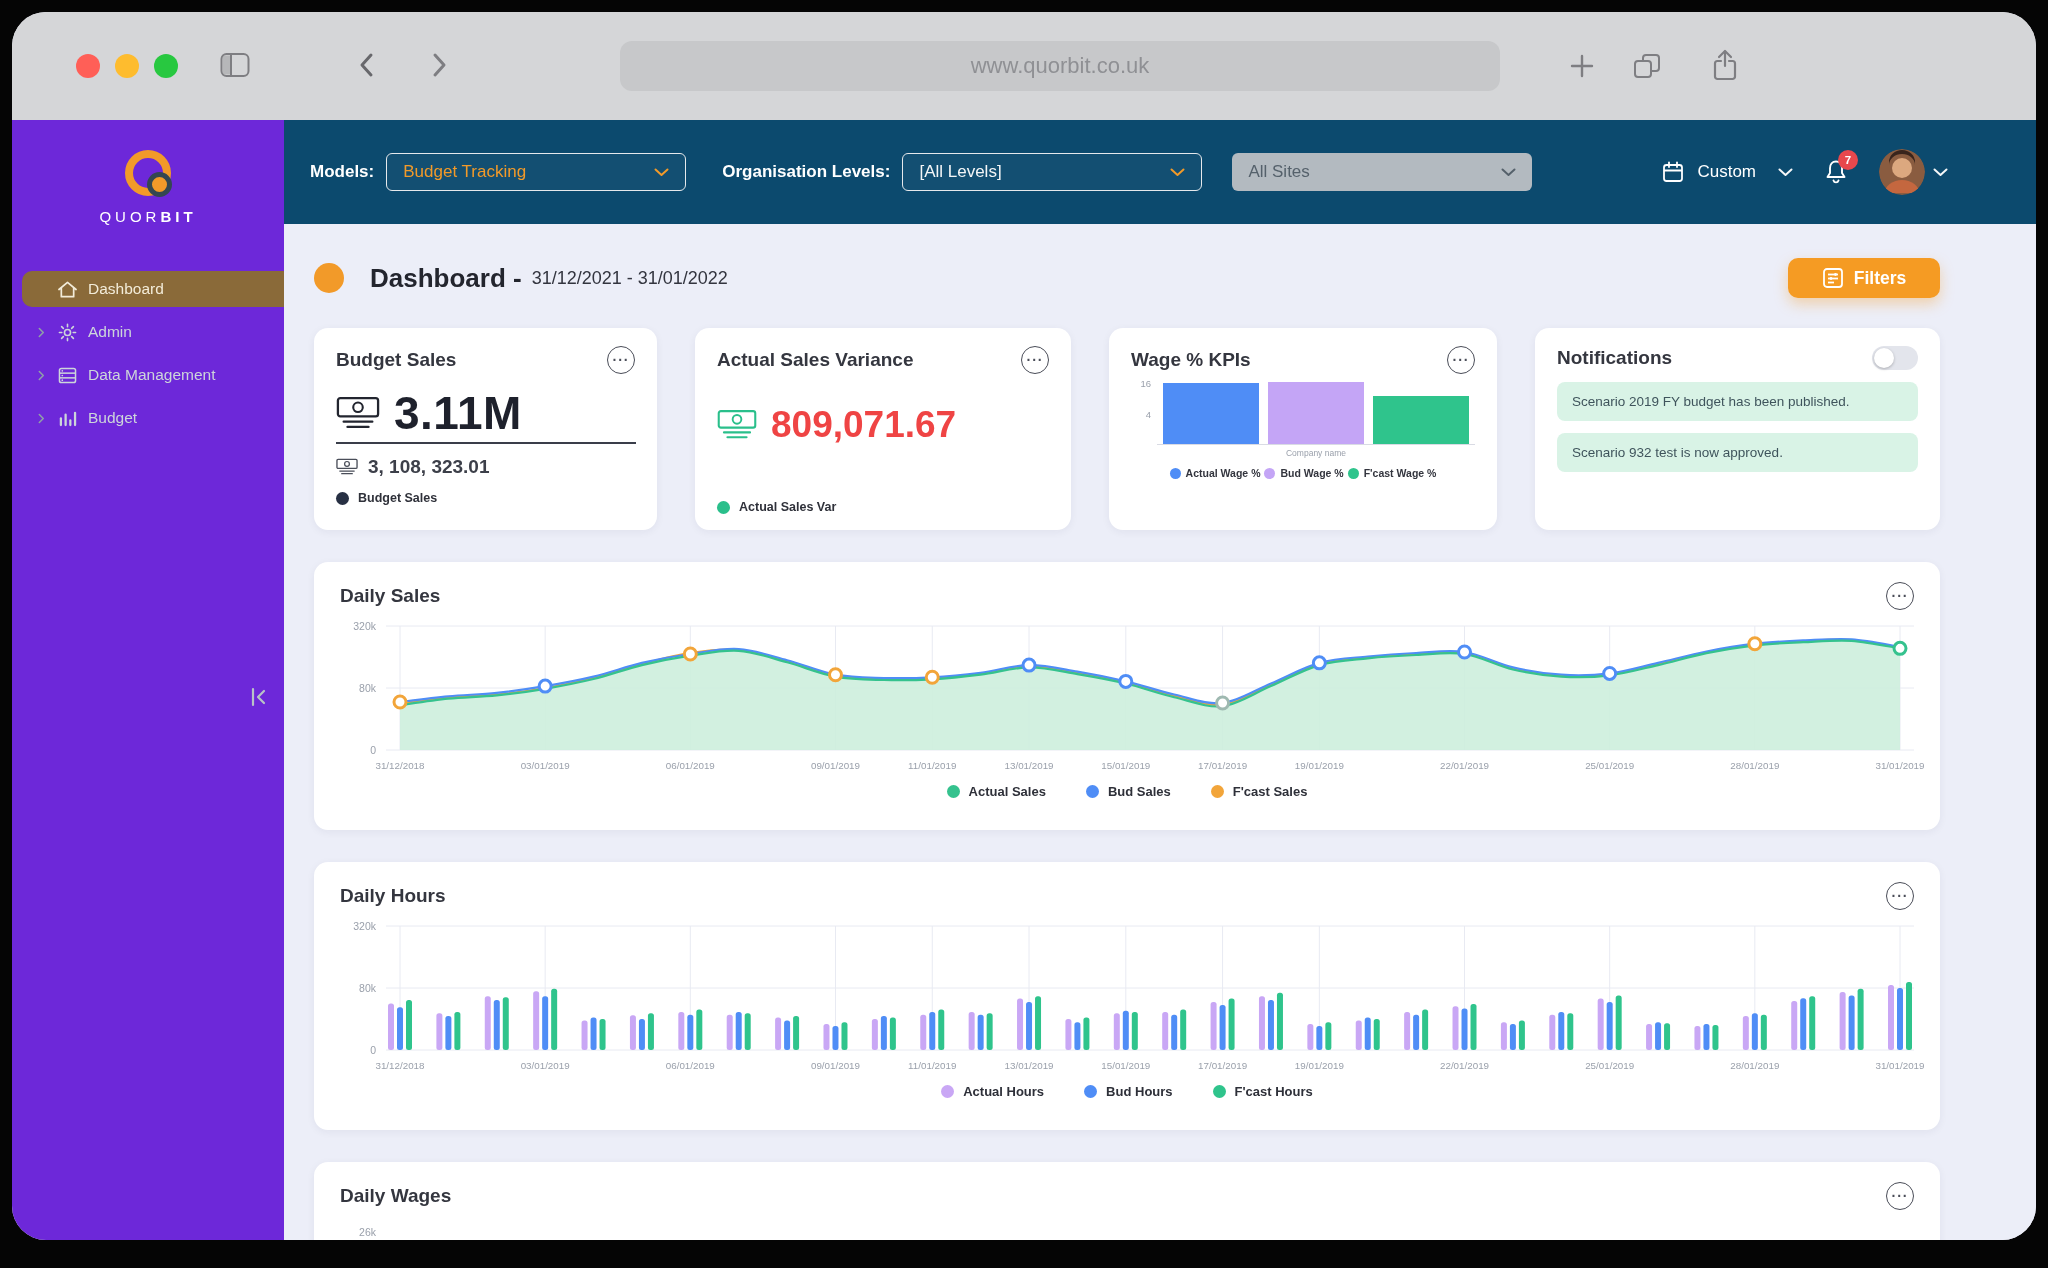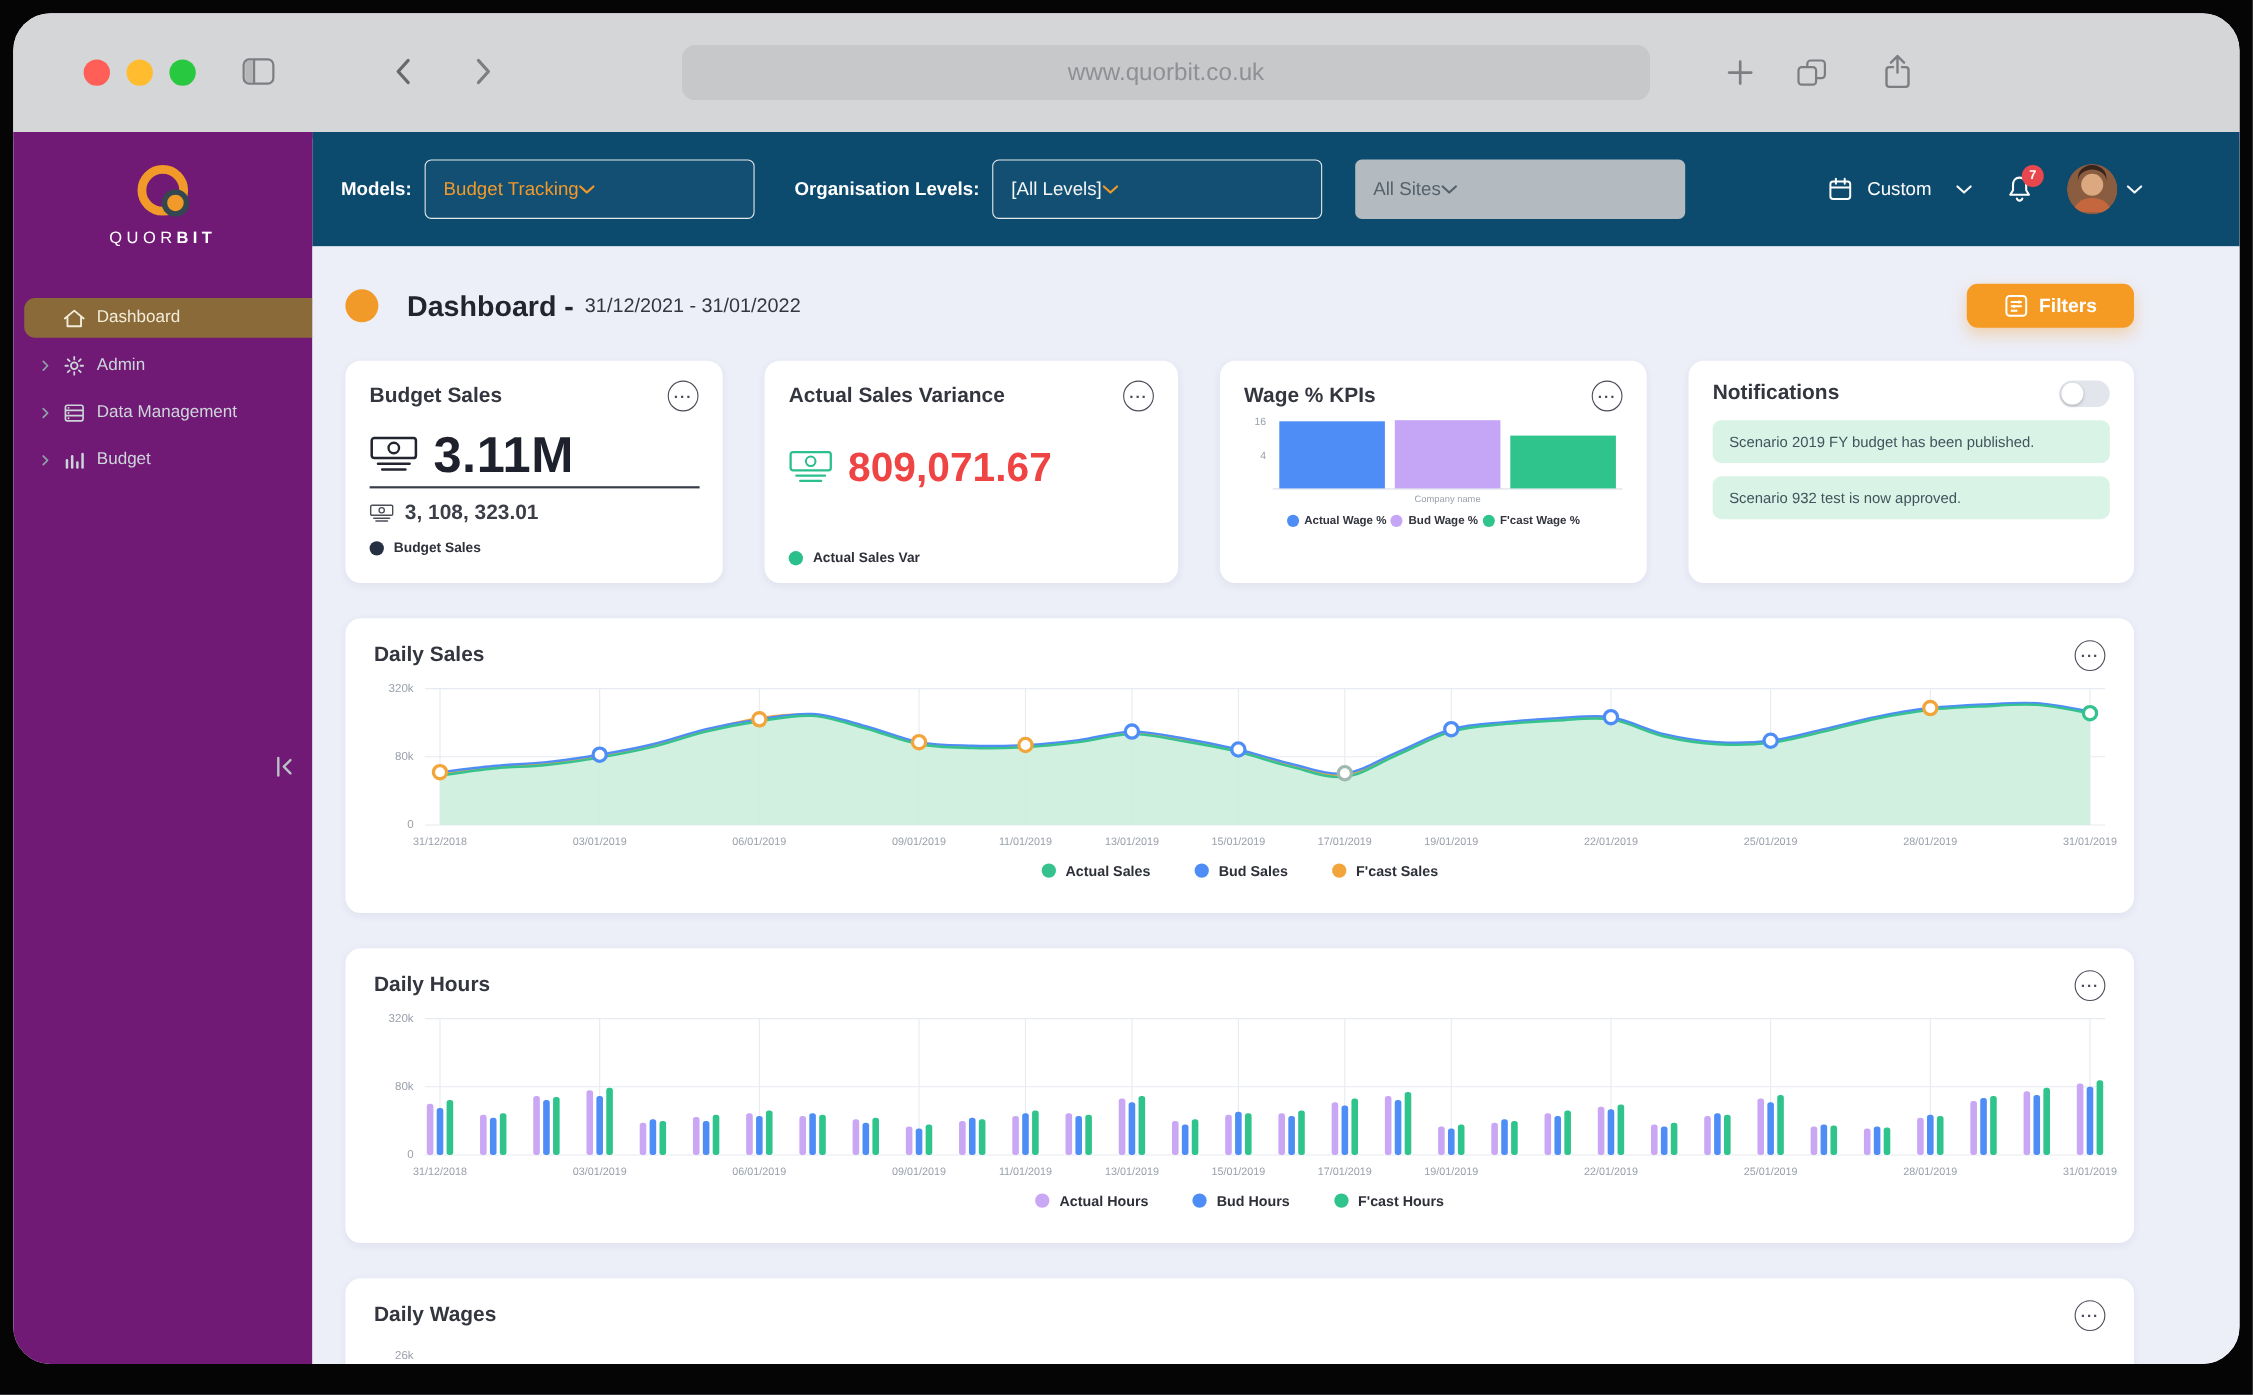--- a/index.html
+++ b/index.html
@@ -16,39 +16,39 @@
   .bb-back{left:344px;top:38px;color:#68686c;}
   .bb-fwd{left:416px;top:38px;color:#7e7e82;}
   .urlbar{position:absolute;left:608px;top:29px;width:880px;height:50px;background:#c7c8ca;border-radius:12px;
           display:flex;align-items:center;justify-content:center;color:#8f9094;font-size:22px;cursor:text;}
   .bb-plus{left:1556px;top:40px;}
   .bb-tabs{left:1620px;top:40px;}
   .bb-share{left:1700px;top:36px;}
 
   
   .app{position:absolute;top:108px;left:0;right:0;bottom:0;display:flex;}
-  .sidebar{width:272px;flex:none;background:#701a75;position:relative;color:#cdd5da;}
+  .sidebar{width:272px;flex:none;background:#6d28d9;position:relative;color:#cdd5da;}
   .logo{display:flex;flex-direction:column;align-items:center;padding-top:30px;}
   .logo-icon{width:46px;height:46px;border:8px solid #f29a29;border-radius:50%;position:relative;box-sizing:border-box;}
   .logo-dot{position:absolute;right:-9px;bottom:-9px;width:15px;height:15px;border-radius:50%;background:#f29a29;border:5px solid #344751;}
   .logo-text{margin-top:12px;font-size:15px;letter-spacing:4px;color:#fff;font-weight:300;}
   .logo-text b{font-weight:800;}
   .nav{margin-top:46px;display:flex;flex-direction:column;gap:7px;}
   .nav-item{height:36px;display:flex;align-items:center;padding-left:26px;font-size:15.5px;gap:10px;cursor:pointer;color:#cdd5da;}
   .nav-item .chev{color:#8fa0a8;display:flex;width:8px;}
   .nav-item .nicon{display:flex;width:22px;justify-content:center;}
   .nav-item.active{background:#8a6a39;color:#f3ecd9;margin-left:10px;padding-left:34px;border-radius:10px 0 0 10px;}
   .collapse-btn{position:absolute;top:566px;right:14px;color:#b9c2c7;cursor:pointer;}
 
   .right-col{flex:1;display:flex;flex-direction:column;min-width:0;}
 
   
   .topbar{height:104px;flex:none;background:#0c4a6e;display:flex;align-items:center;padding:0 88px 0 26px;}
   .tb-label{color:#fff;font-weight:700;font-size:17px;white-space:nowrap;}
-  .select{height:54px;border-radius:6px;display:flex;align-items:center;justify-content:flex-start;
+  .select{height:38px;border-radius:6px;display:flex;align-items:center;justify-content:space-between;
           padding:0 16px;box-sizing:border-box;cursor:pointer;width:300px;flex:none;}
   .select.outline{border:1.6px solid #e6e9ec;background:rgba(255,255,255,0.03);}
   .select.filled{background:#b3bac0;color:#55616b;}
   .sel-orange{color:#f29a29;font-size:17px;}
   .sel-white{color:#f4f6f7;font-size:17px;}
   .sel-dark{color:#55616b;font-size:17px;}
   .chev-orange{color:#f29a29;display:flex;}
   .chev-white{color:#f4f6f7;display:flex;}
   .chev-dark{color:#55616b;display:flex;}
   .ml12{margin-left:12px;}.ml30{margin-left:30px;}.ml36{margin-left:36px;}

